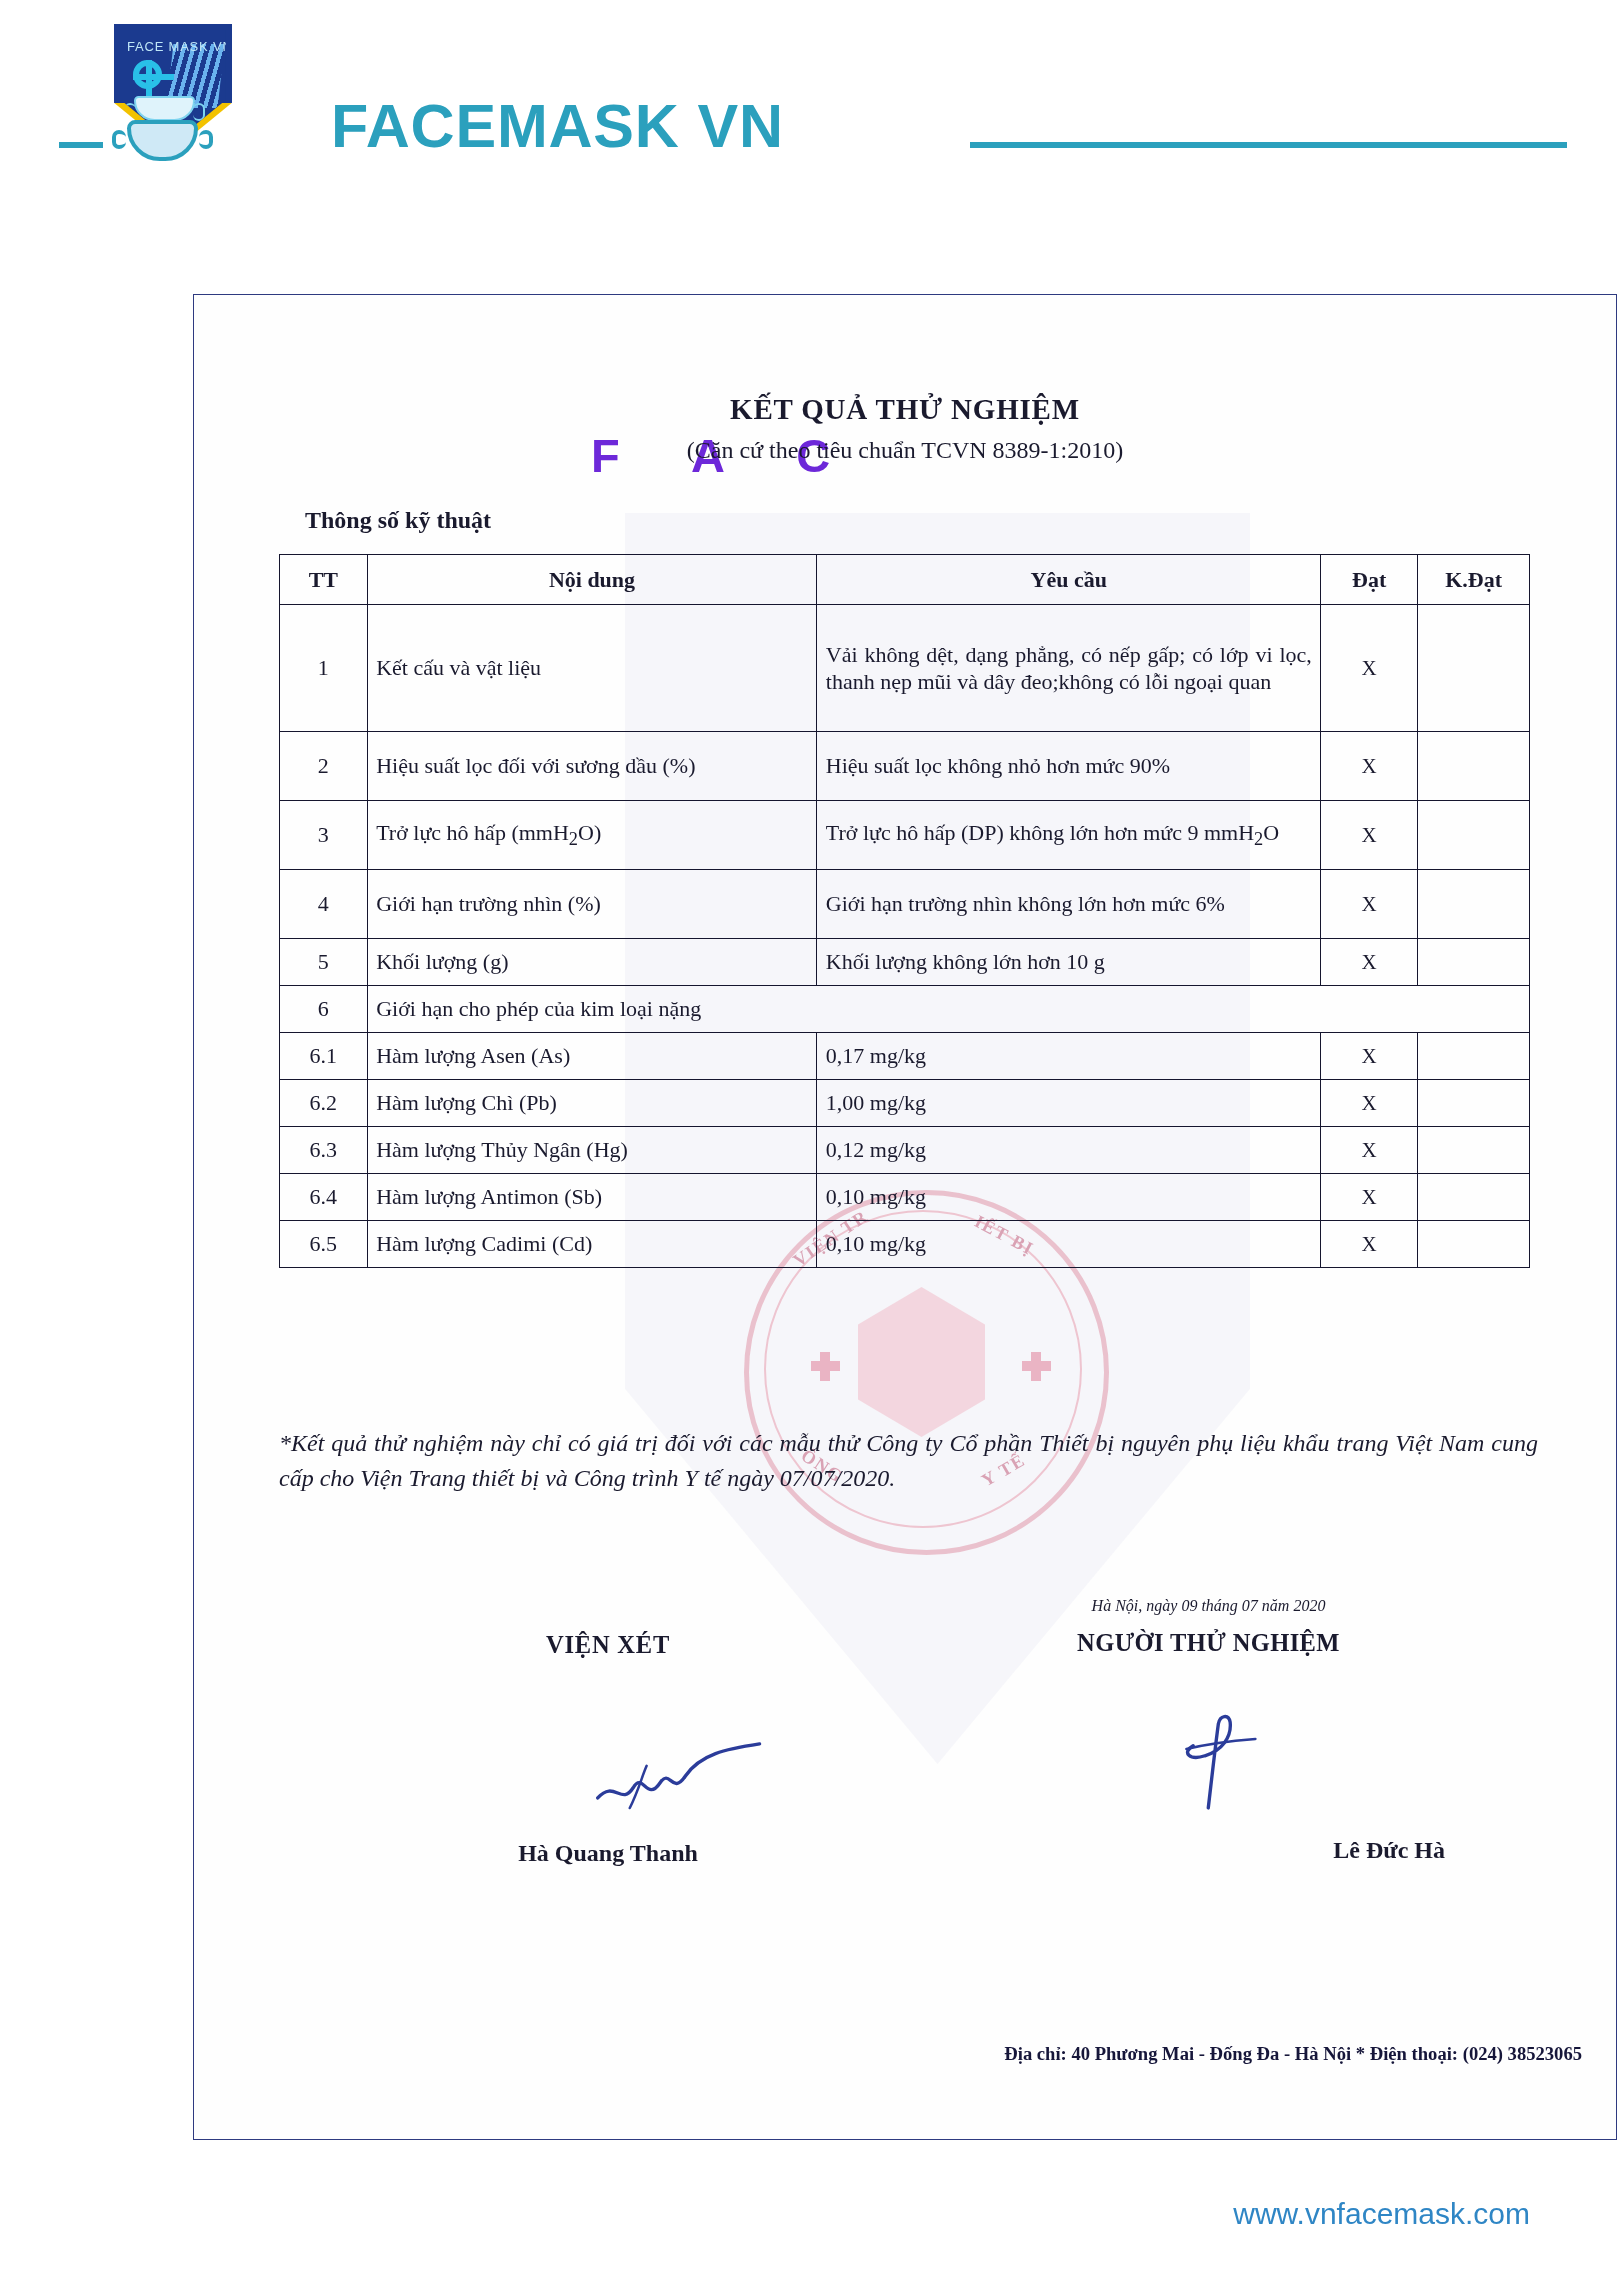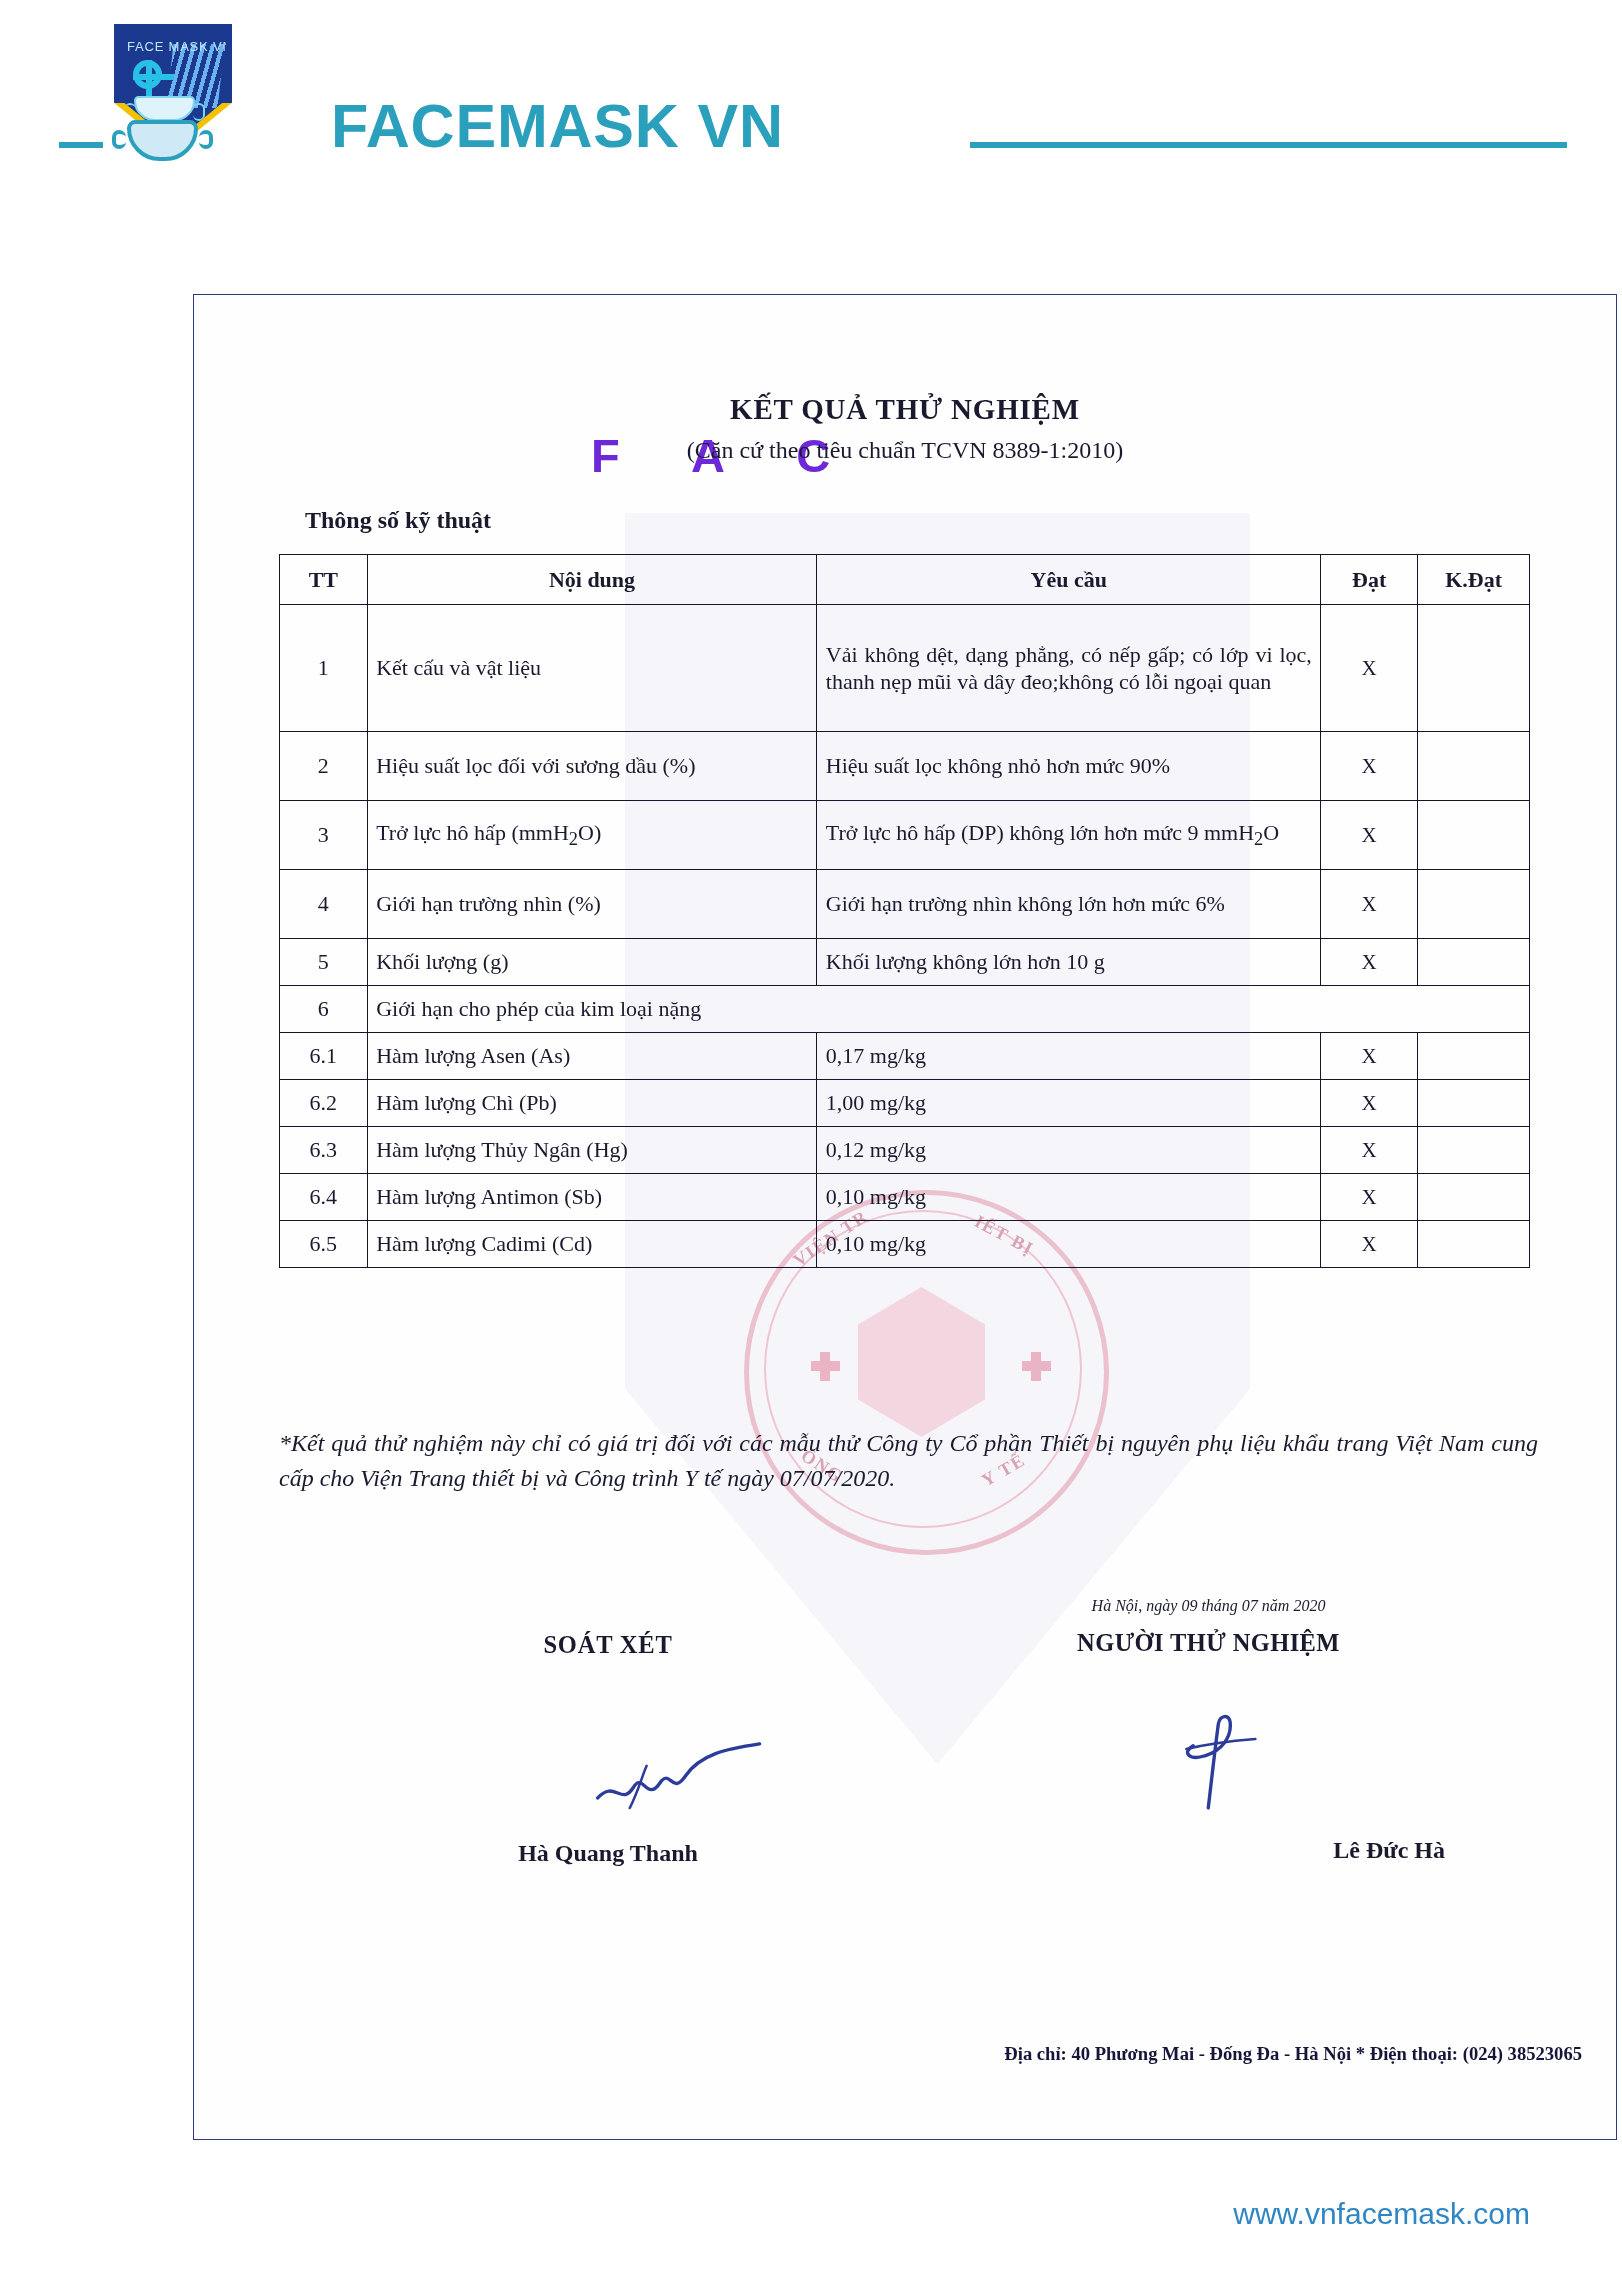--- a/index.html
+++ b/index.html
@@ -528,21 +528,21 @@
             <td class="c-yeucau">0,10 mg/kg</td>
             <td class="c-dat mark">X</td>
             <td class="c-kdat"></td>
           </tr>
         </tbody>
       </table>
 
       <div class="note">*Kết quả thử nghiệm này chỉ có giá trị đối với các mẫu thử Công ty Cổ phần Thiết bị nguyên phụ liệu khẩu trang Việt Nam cung cấp cho Viện Trang thiết bị  và Công trình Y tế ngày 07/07/2020.</div>
 
       <div class="date-line">Hà Nội, ngày 09  tháng 07  năm 2020</div>
-      <div class="sig-left-title">SOÁT XÉT</div>
+      <div class="sig-left-title">VIỆN XÉT</div>
       <div class="sig-right-title">NGƯỜI THỬ NGHIỆM</div>
 
       <svg class="sig-scribble-left" viewBox="0 0 210 110">
         <path d="M8 78 C28 56, 36 88, 50 66 C62 46, 66 84, 82 60 C94 42, 96 76, 112 52 C130 26, 160 20, 200 14" fill="none" stroke="#2b3c9a" stroke-width="4" stroke-linecap="round"></path>
         <path d="M46 90 C56 70, 60 54, 66 40" fill="none" stroke="#2b3c9a" stroke-width="3" stroke-linecap="round"></path>
       </svg>
 
       <svg class="sig-scribble-right" viewBox="0 0 140 120">
         <path d="M62 114 C66 80, 70 44, 74 14 C76 4, 86 2, 88 12 C90 30, 78 46, 58 52 C40 58, 30 48, 44 40" fill="none" stroke="#2b3c9a" stroke-width="4" stroke-linecap="round"></path>
         <path d="M36 44 C60 38, 92 34, 118 32" fill="none" stroke="#2b3c9a" stroke-width="3" stroke-linecap="round"></path>

